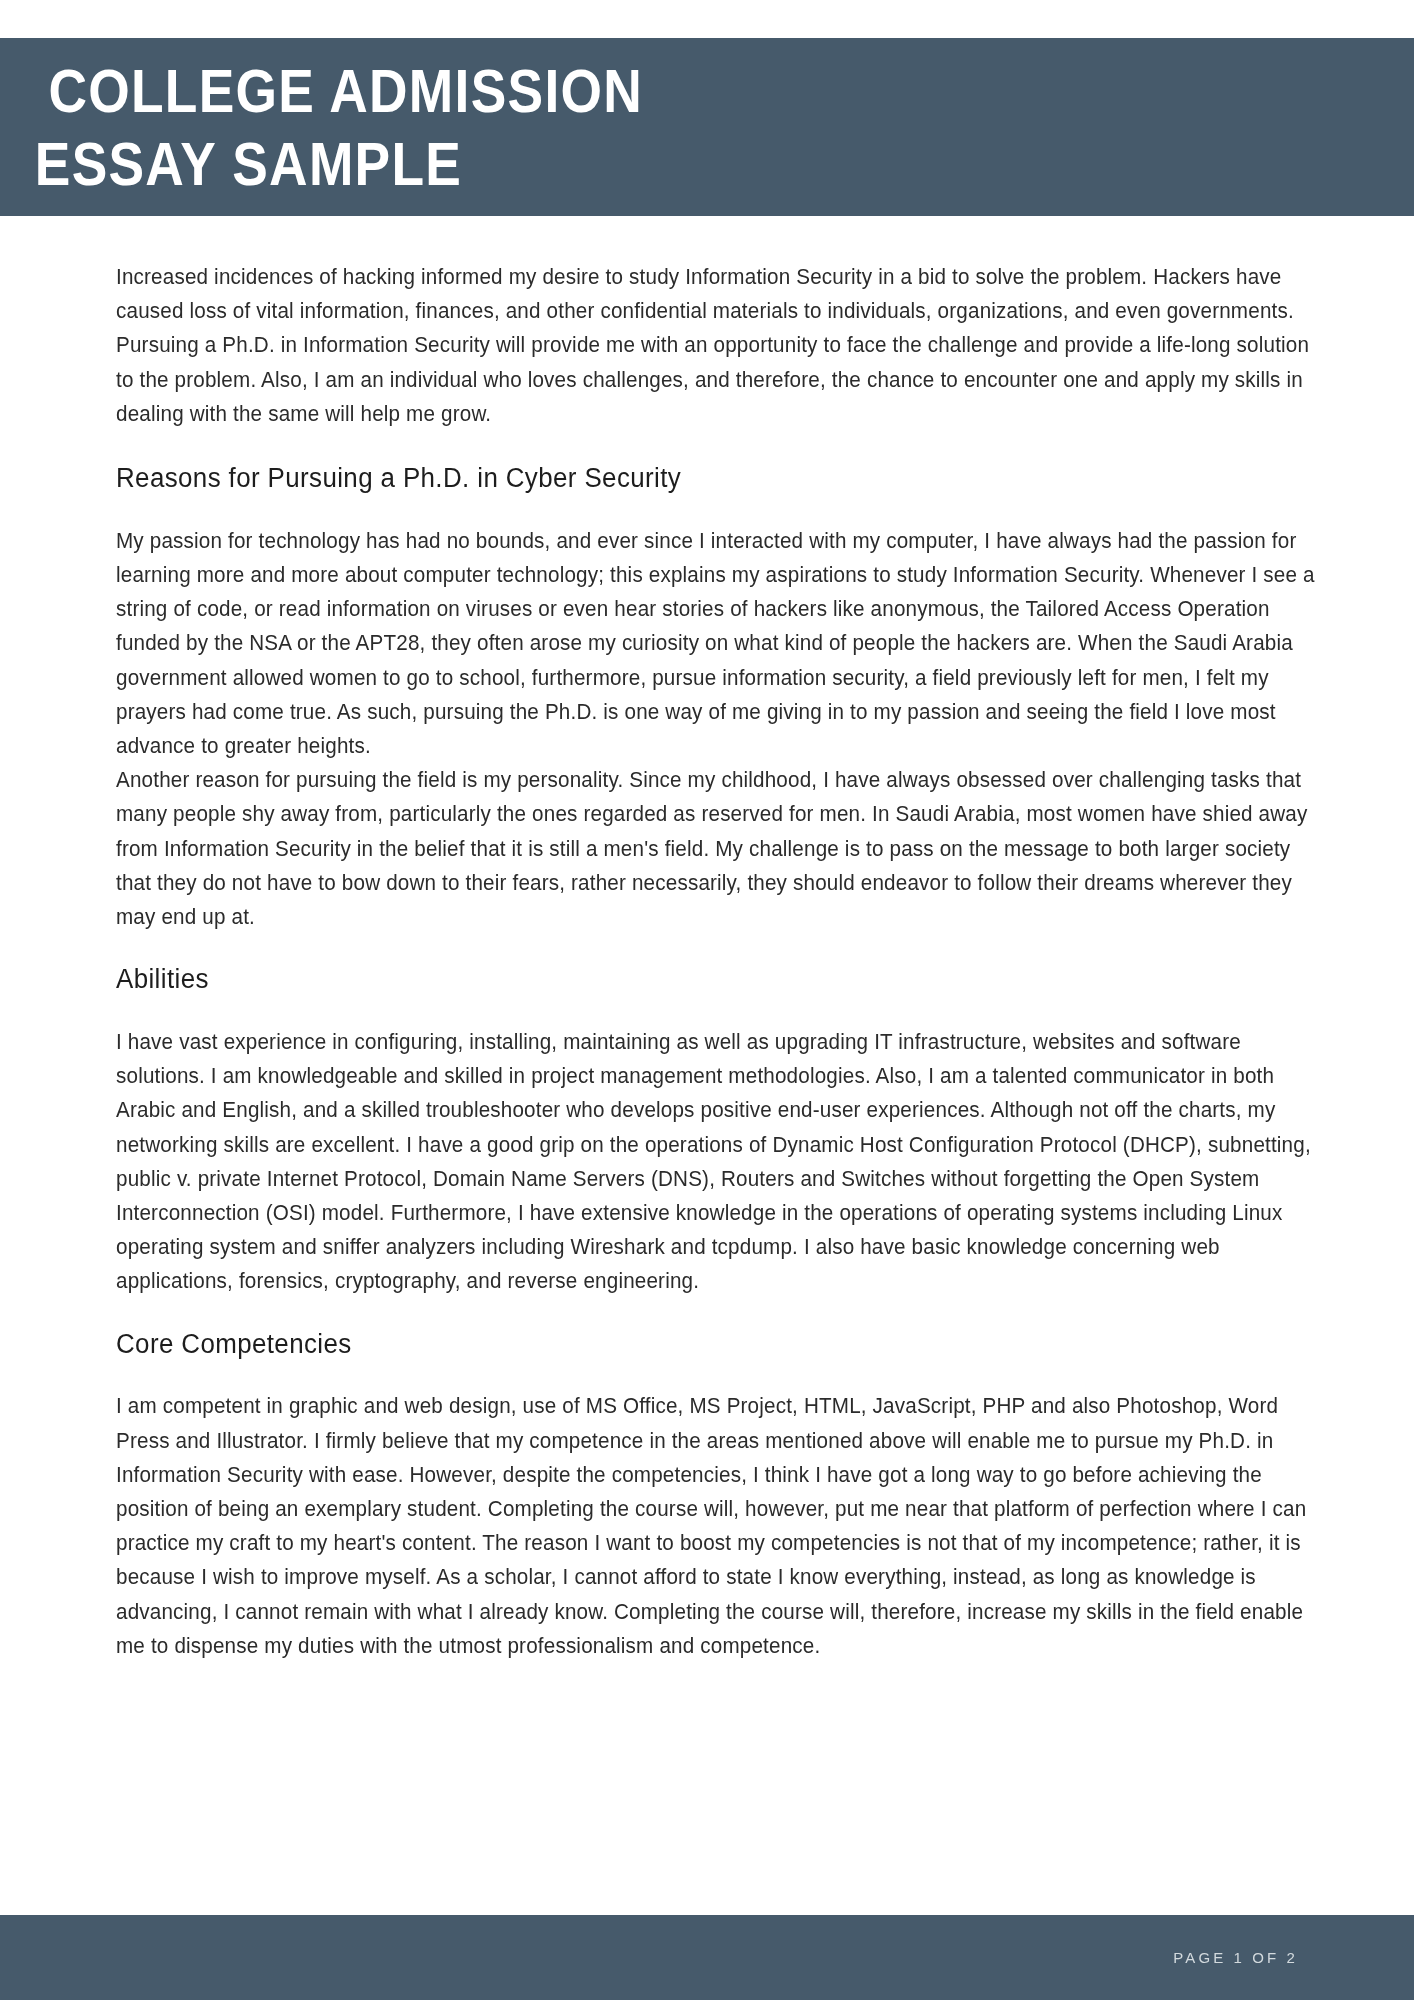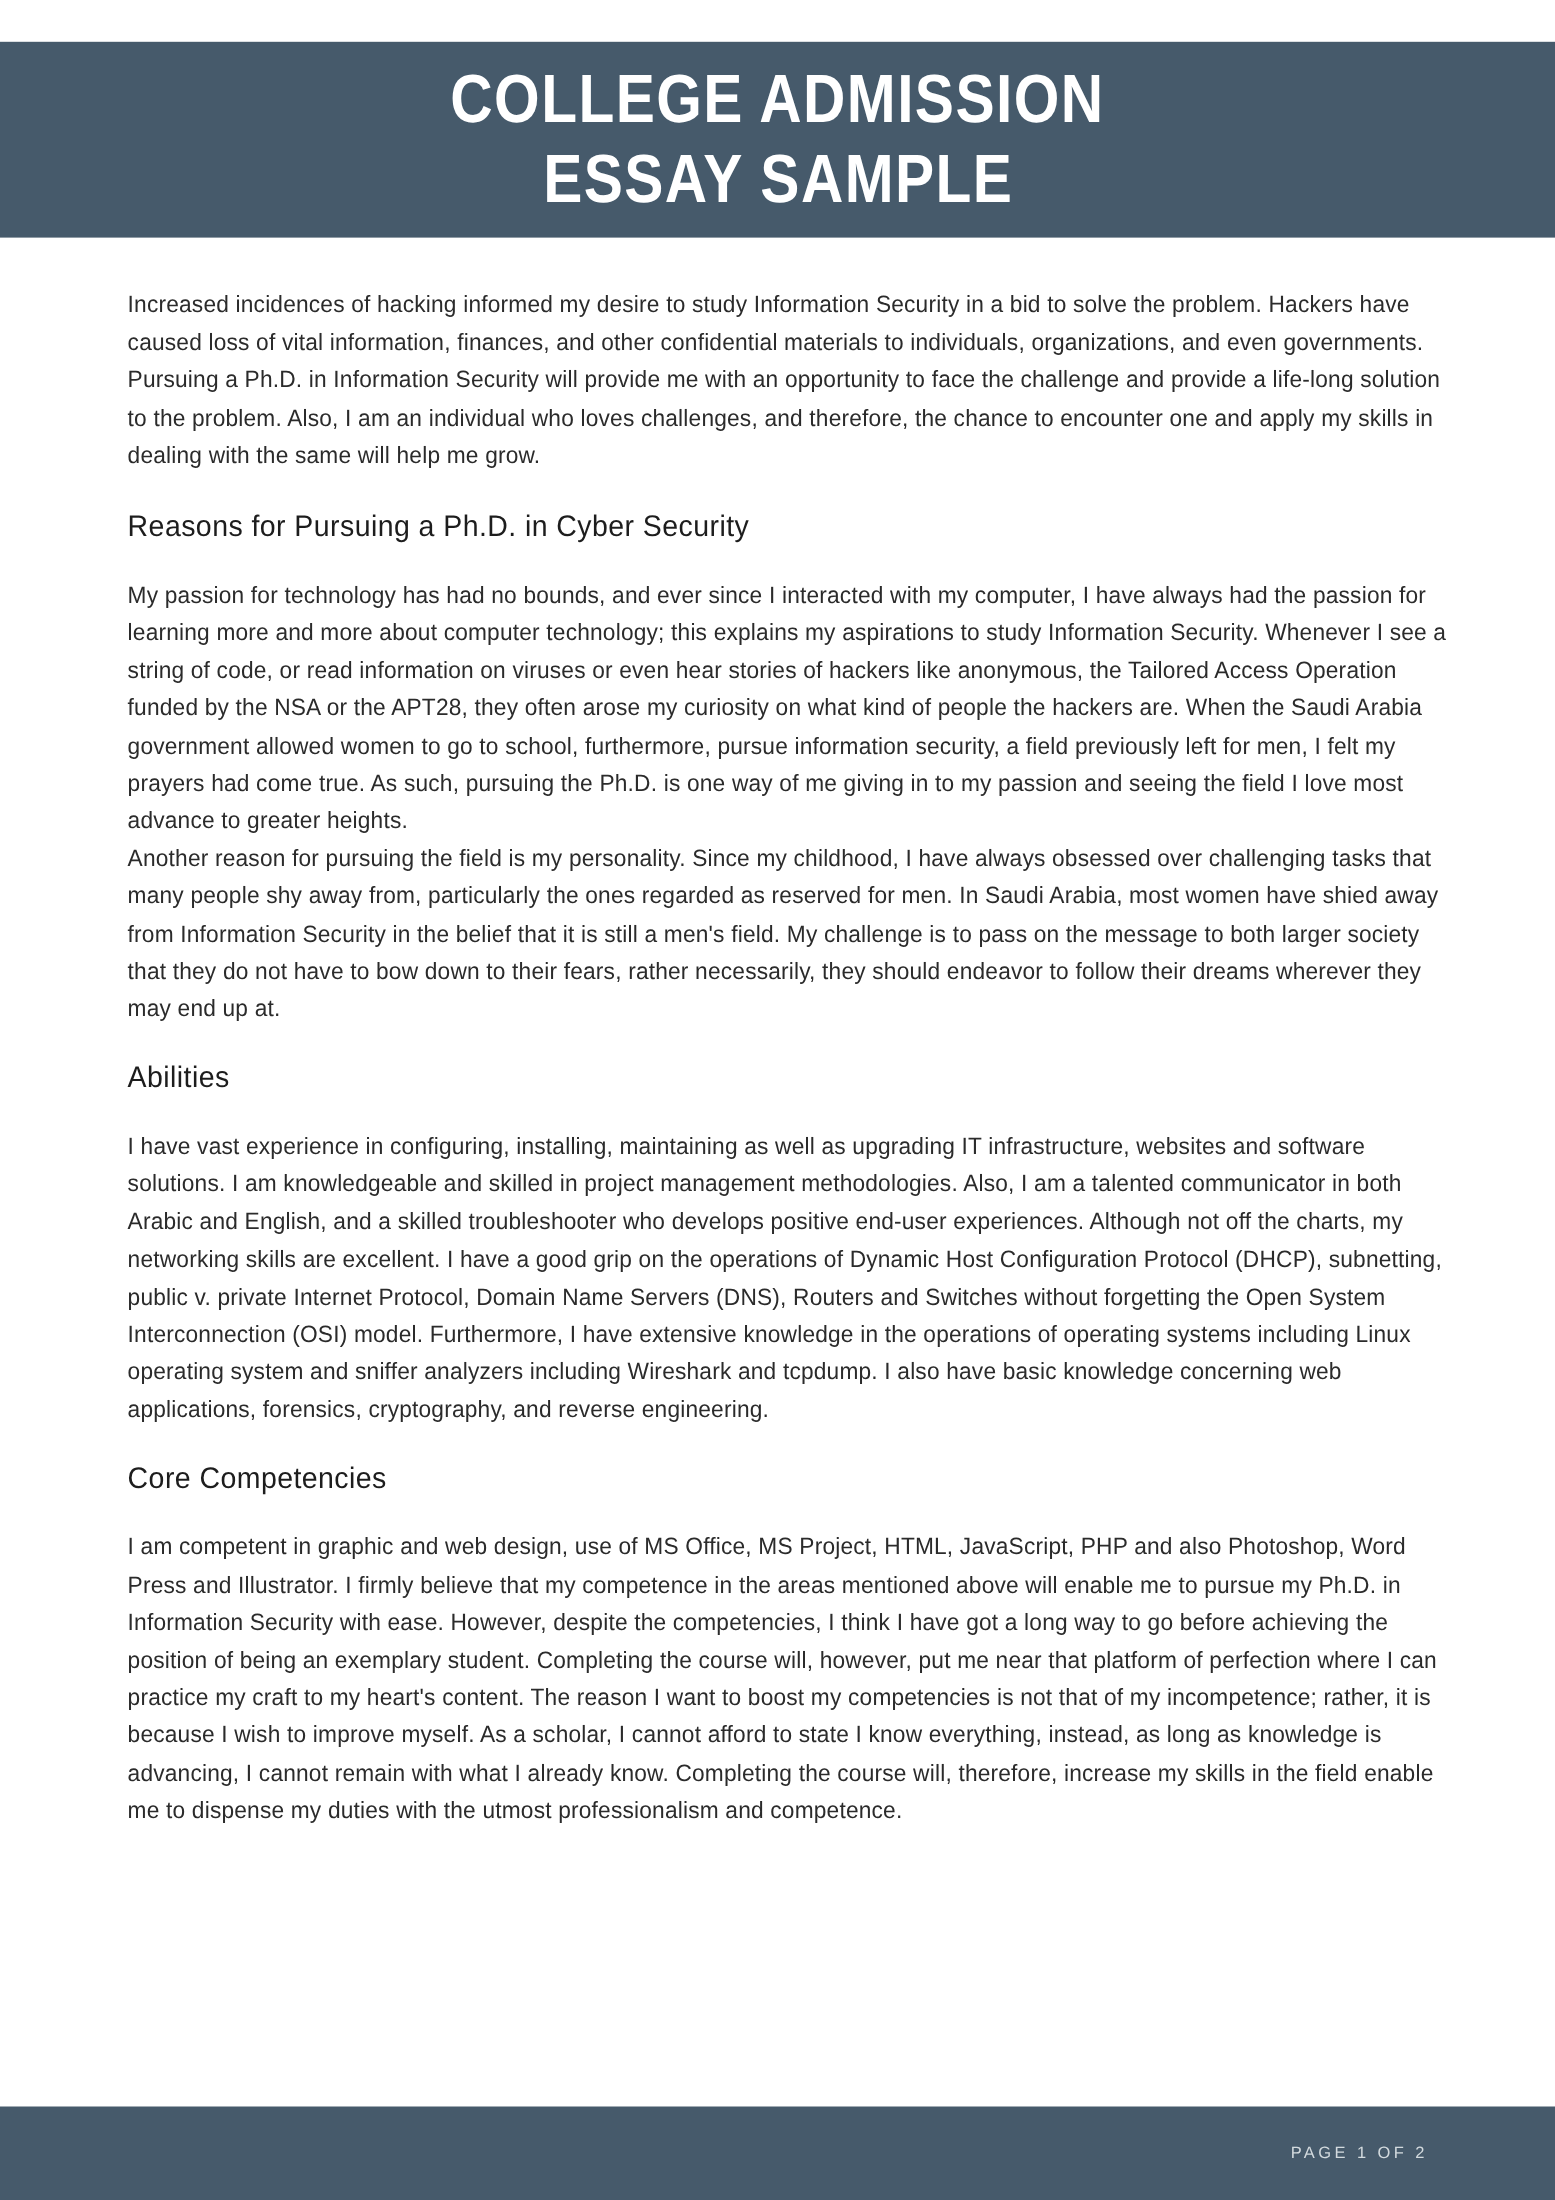--- a/index.html
+++ b/index.html
@@ -25,21 +25,21 @@
     flex-direction: column;
   }
 
   
   .header-banner {
     width: 100%;
     height: 178px;
     background: #465a6b;
     display: flex;
     flex-direction: column;
-    align-items: center;
+    align-items: flex-start;
     justify-content: center;
     margin-top: 38px;
     flex: 0 0 auto;
   }
 
   .header-title-line {
     color: #ffffff;
     font-family: "Liberation Sans", "DejaVu Sans", sans-serif;
     font-weight: 900;
     font-size: 62px;

